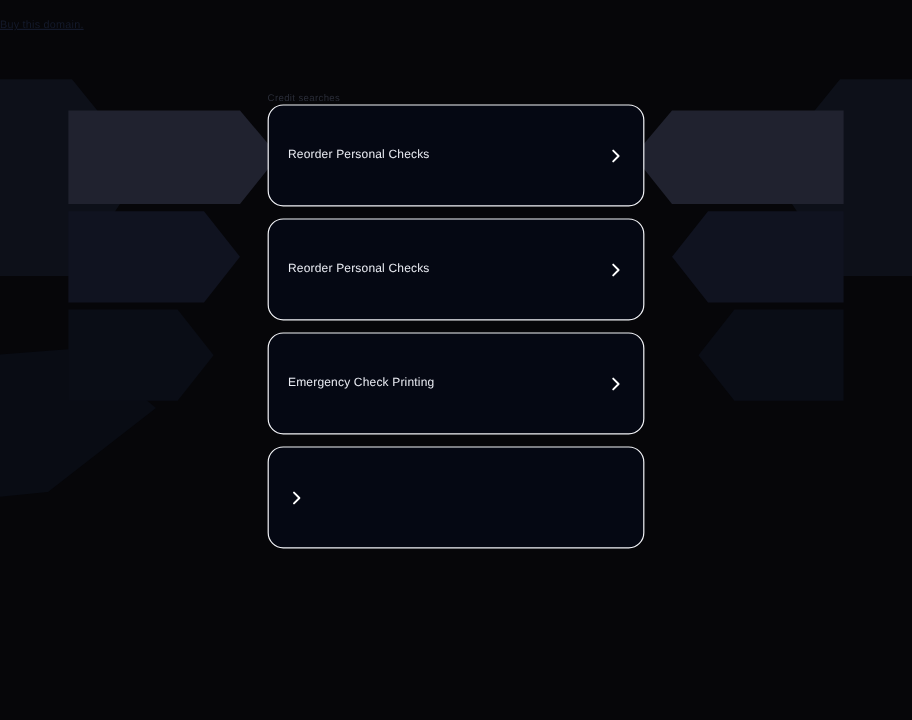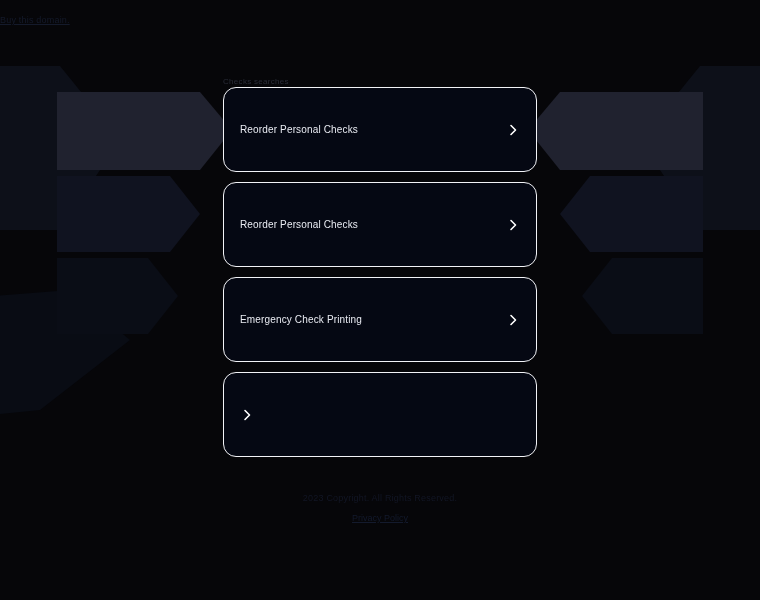--- a/index.html
+++ b/index.html
@@ -146,21 +146,21 @@
 
   <polygon points="703,258 612,258 582,296 612,334 703,334" fill="#0a0d16"></polygon>
 </svg>
 
 <div id="page-wrap">
 
   <div class="topbar">
     <a class="buy-link">Buy this domain.</a>
   </div>
 
-  <div class="related-label">Checks searches</div>
+  <div class="related-label">Credit searches</div>
 
   <div class="cards">
 
     <div class="card">
       <span class="card-label">Reorder Personal Checks</span>
       <svg class="chev" viewBox="0 0 14 14">
         <path d="M5 2.5 L9.5 7 L5 11.5"></path>
       </svg>
     </div>
 
@@ -179,18 +179,14 @@
     </div>
 
     <div class="card">
       <svg class="chev" viewBox="0 0 14 14">
         <path d="M5 2.5 L9.5 7 L5 11.5"></path>
       </svg>
     </div>
 
   </div>
 
-  <div class="footer">
-    <div class="copyright">2023 Copyright. All Rights Reserved.</div>
-    <a class="privacy">Privacy Policy</a>
-  </div>
 
 </div>
 
 </body></html>

